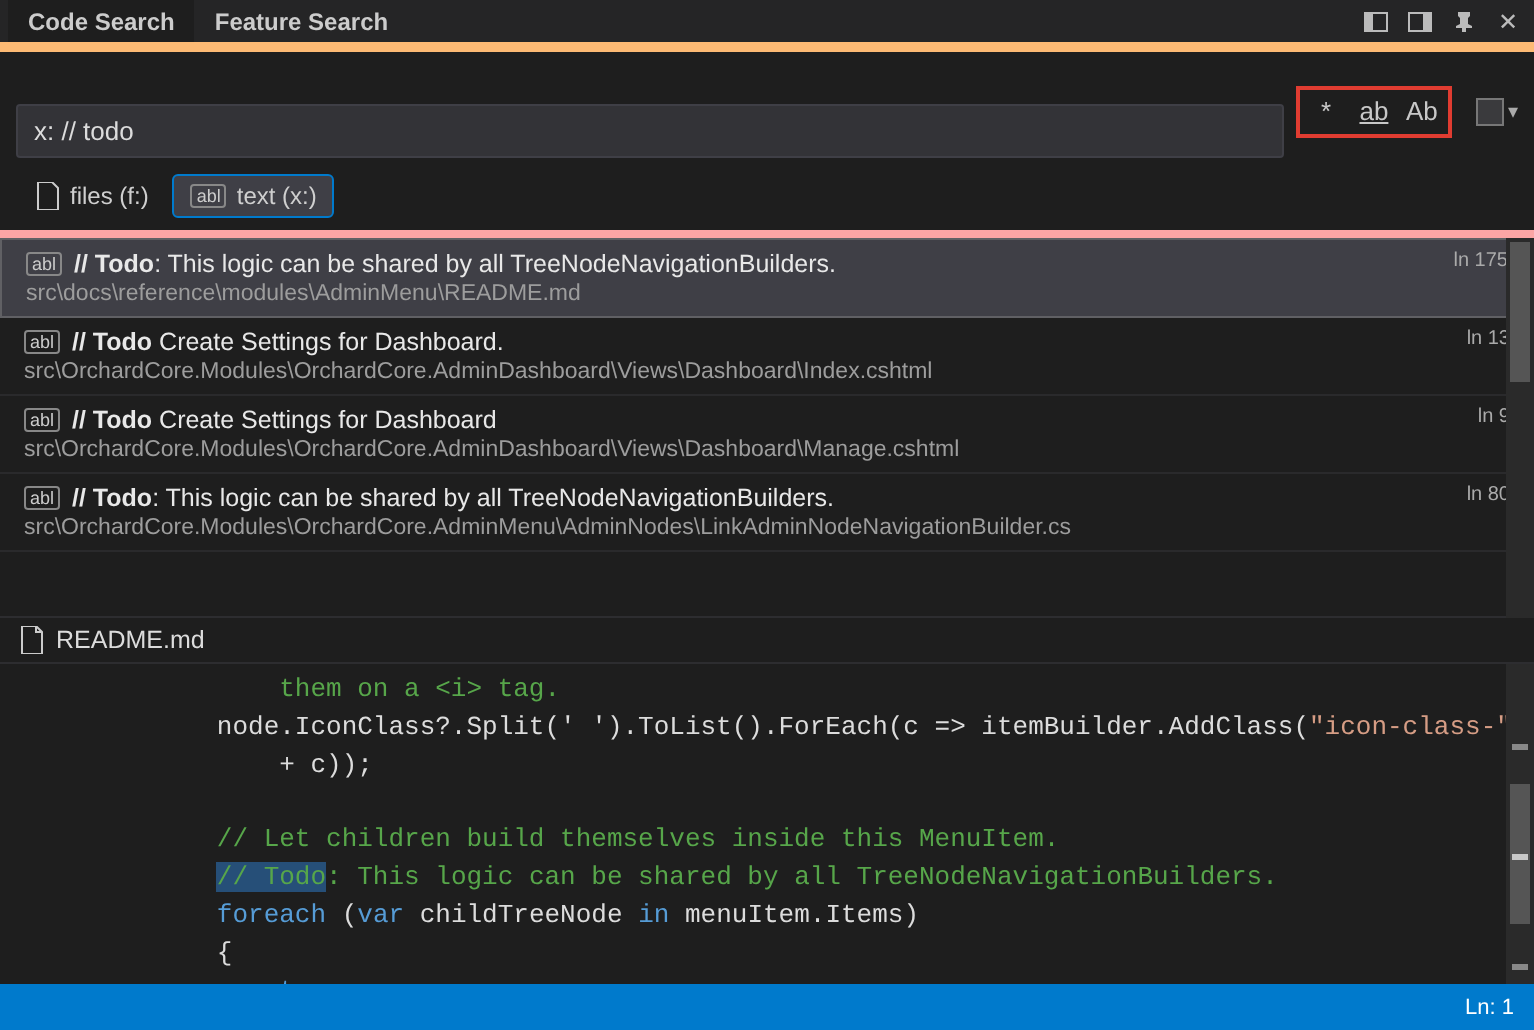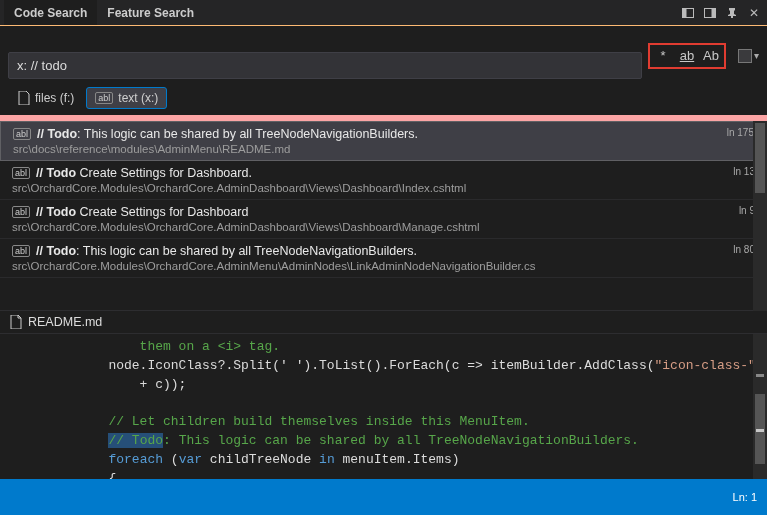--- a/index.html
+++ b/index.html
@@ -13,21 +13,21 @@
   overflow: hidden;
   display: flex;
   flex-direction: column;
 }
 .titlebar {
   background: #252526;
   display: flex;
   align-items: center;
   justify-content: space-between;
   height: 26px;
-  border-bottom: 1px solid #fdba74;
+  border-bottom: 5px solid #fdba74;
   padding: 0 4px;
 }
 .titlebar-left { display: flex; align-items: stretch; height: 100%; }
 .title-tab {
   padding: 0 10px;
   display: flex;
   align-items: center;
   color: #cccccc;
   font-weight: 600;
   font-size: 12px;
@@ -81,21 +81,21 @@
 }
 .view-toggle .box {
   width: 14px; height: 14px; border: 1px solid #777; background:#3a3a3d;
 }
 .view-toggle .arrow { color:#aaa; font-size:10px; margin-left:2px;}
 .filters {
   display: flex;
   align-items: center;
   gap: 4px;
   padding: 2px 10px 6px 10px;
-  border-bottom: 6px solid #fca5a5;
+  border-bottom: 4px solid #fca5a5;
 }
 .filter {
   display: flex; align-items: center; gap: 5px;
   padding: 3px 8px;
   border-radius: 3px;
   color: #cfcfcf;
   font-size: 12px;
   cursor: pointer;
 }
 .filter.active {
@@ -157,21 +157,21 @@
   white-space: pre;
   color: #dcdcdc;
   position: relative;
   overflow:hidden;
 }
 .c-comment { color: #57a64a; text-align: center; }
 .c-kw { color: #569cd6; }
 .c-str { color: #d69d85; }
 .c-hl { background: #264f78; }
 .statusbar {
-  height: 36px;
+  height: 23px;
   background: #007acc;
   color: #ffffff;
   display: flex;
   align-items: center;
   justify-content: flex-end;
   padding: 0 10px;
   font-size: 11px;
 }
 .scrollbar-v {
   position:absolute; right:0; top:0; width:14px; bottom:0; background:#2a2a2a;

